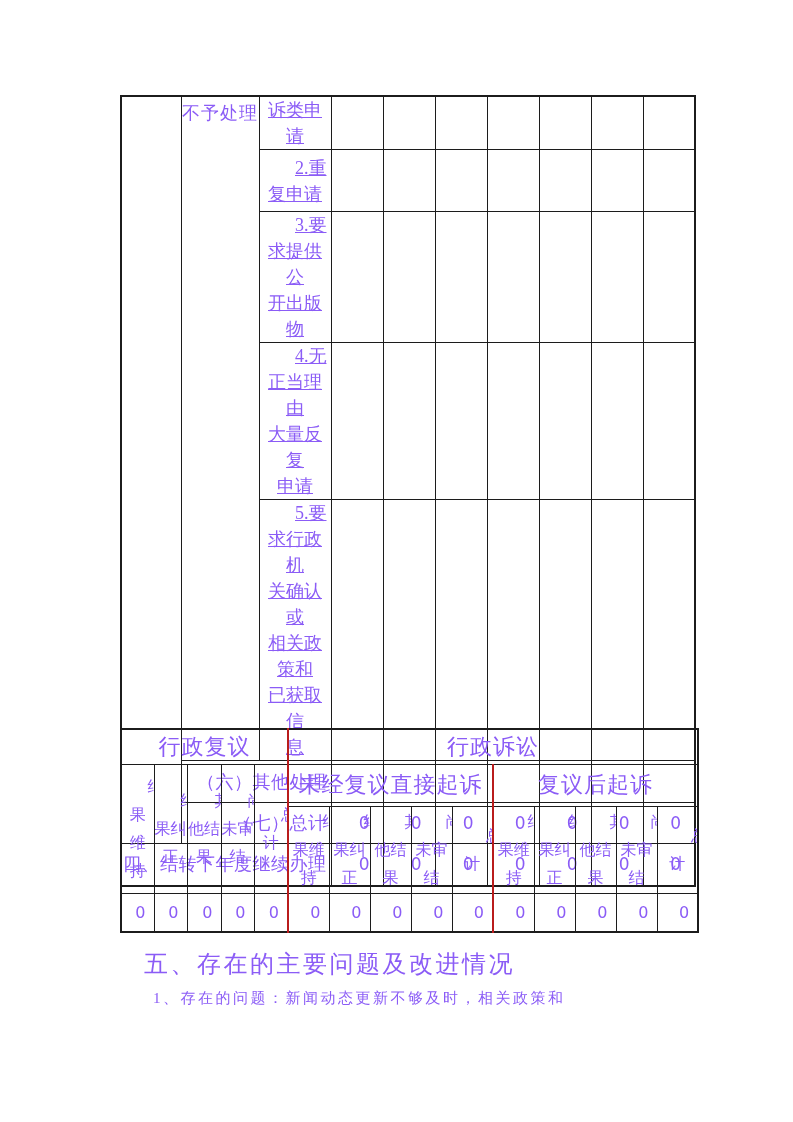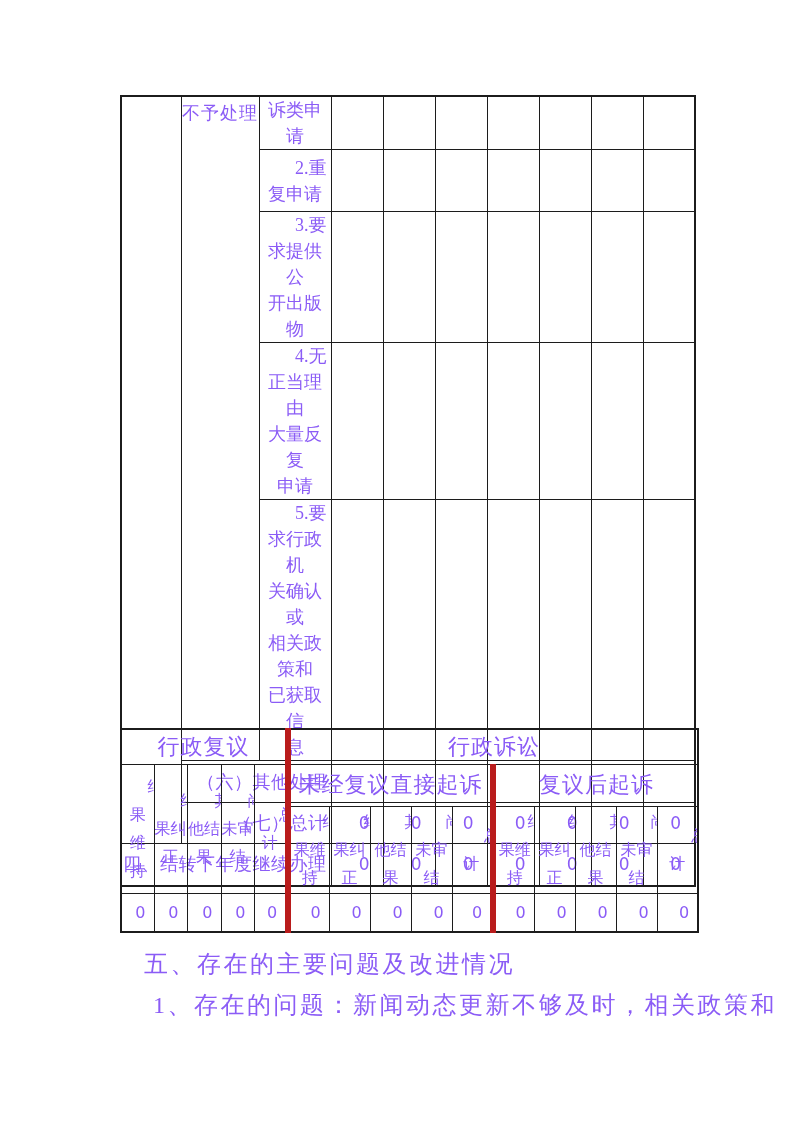--- a/index.html
+++ b/index.html
@@ -9,42 +9,42 @@
     font-family:"Liberation Serif","DejaVu Serif",serif; color:#8b5cf6;
     overflow:hidden;
   }
   table { border-collapse:collapse; table-layout:fixed; }
 
   
   .t1 { position:absolute; left:120px; top:95px; width:574px; border:2px solid #1c1c1c; }
   .t1 td { border:1px solid #1c1c1c; font-size:18px; line-height:26px; overflow:hidden; }
   .t1 .c-empty { }
   .t1 .group-cell { vertical-align:top; text-align:center; padding-top:3px; letter-spacing:1px; }
-  .t1 .item-cell { vertical-align:middle; padding:0; }
+  .t1 .item-cell { vertical-align:middle; padding:0;text-decoration:underline; }
   .il1 { display:block; text-align:right; padding-right:4px; }
   .il  { display:block; text-align:center; }
   .t1 .lbl { text-align:right; padding-right:4px; letter-spacing:0.5px; }
   .t1 .d { }
   .t1 .num { text-align:right; padding-right:13px; font-size:17px;
              font-family:"DejaVu Sans","Liberation Sans",sans-serif; }
 
   
   .h4 { position:absolute; left:0; right:0; top:676px; text-align:center;
         font-size:20px; letter-spacing:3px; white-space:nowrap; }
   .h5 { position:absolute; left:120px; top:948px; font-size:24px;
         letter-spacing:2.5px; text-indent:24px; white-space:nowrap; }
-  .p1 { position:absolute; left:120px; top:989px; font-size:24px;
+  .p1 { position:absolute; left:120px; top:989px; font-size:15px;
         letter-spacing:2.5px; text-indent:33px; white-space:nowrap; }
 
   
   .t2 { position:absolute; left:120px; top:728px; width:577px; border:2px solid #1c1c1c; }
   .t2 td { border:1px solid #1c1c1c; font-size:16px; overflow:hidden; }
   .t2 .ghead { text-align:center; font-size:22px; height:35px; letter-spacing:1px; }
   .t2 .g2 { height:42px; }
-  .t2 .bl { border-left:6px solid #b91c1c; }
+  .t2 .bl { border-left:2px solid #b91c1c; }
   .t2 .vh { padding:0; vertical-align:middle; }
   .vhdr { display:flex; flex-direction:column; justify-content:center;
           overflow:hidden; width:100%; }
   .vhdr-tall  { height:128px; }
   .vhdr-short { height:86px; }
   .hl1 { display:block; text-align:right; margin-right:-10px; line-height:28px; flex:none; }
   .hl  { display:block; text-align:center; line-height:28px; flex:none; }
   .t2 .num { text-align:right; padding-right:8px; height:39px; font-size:16px;
              font-family:"DejaVu Sans","Liberation Sans",sans-serif; }
 </style>

